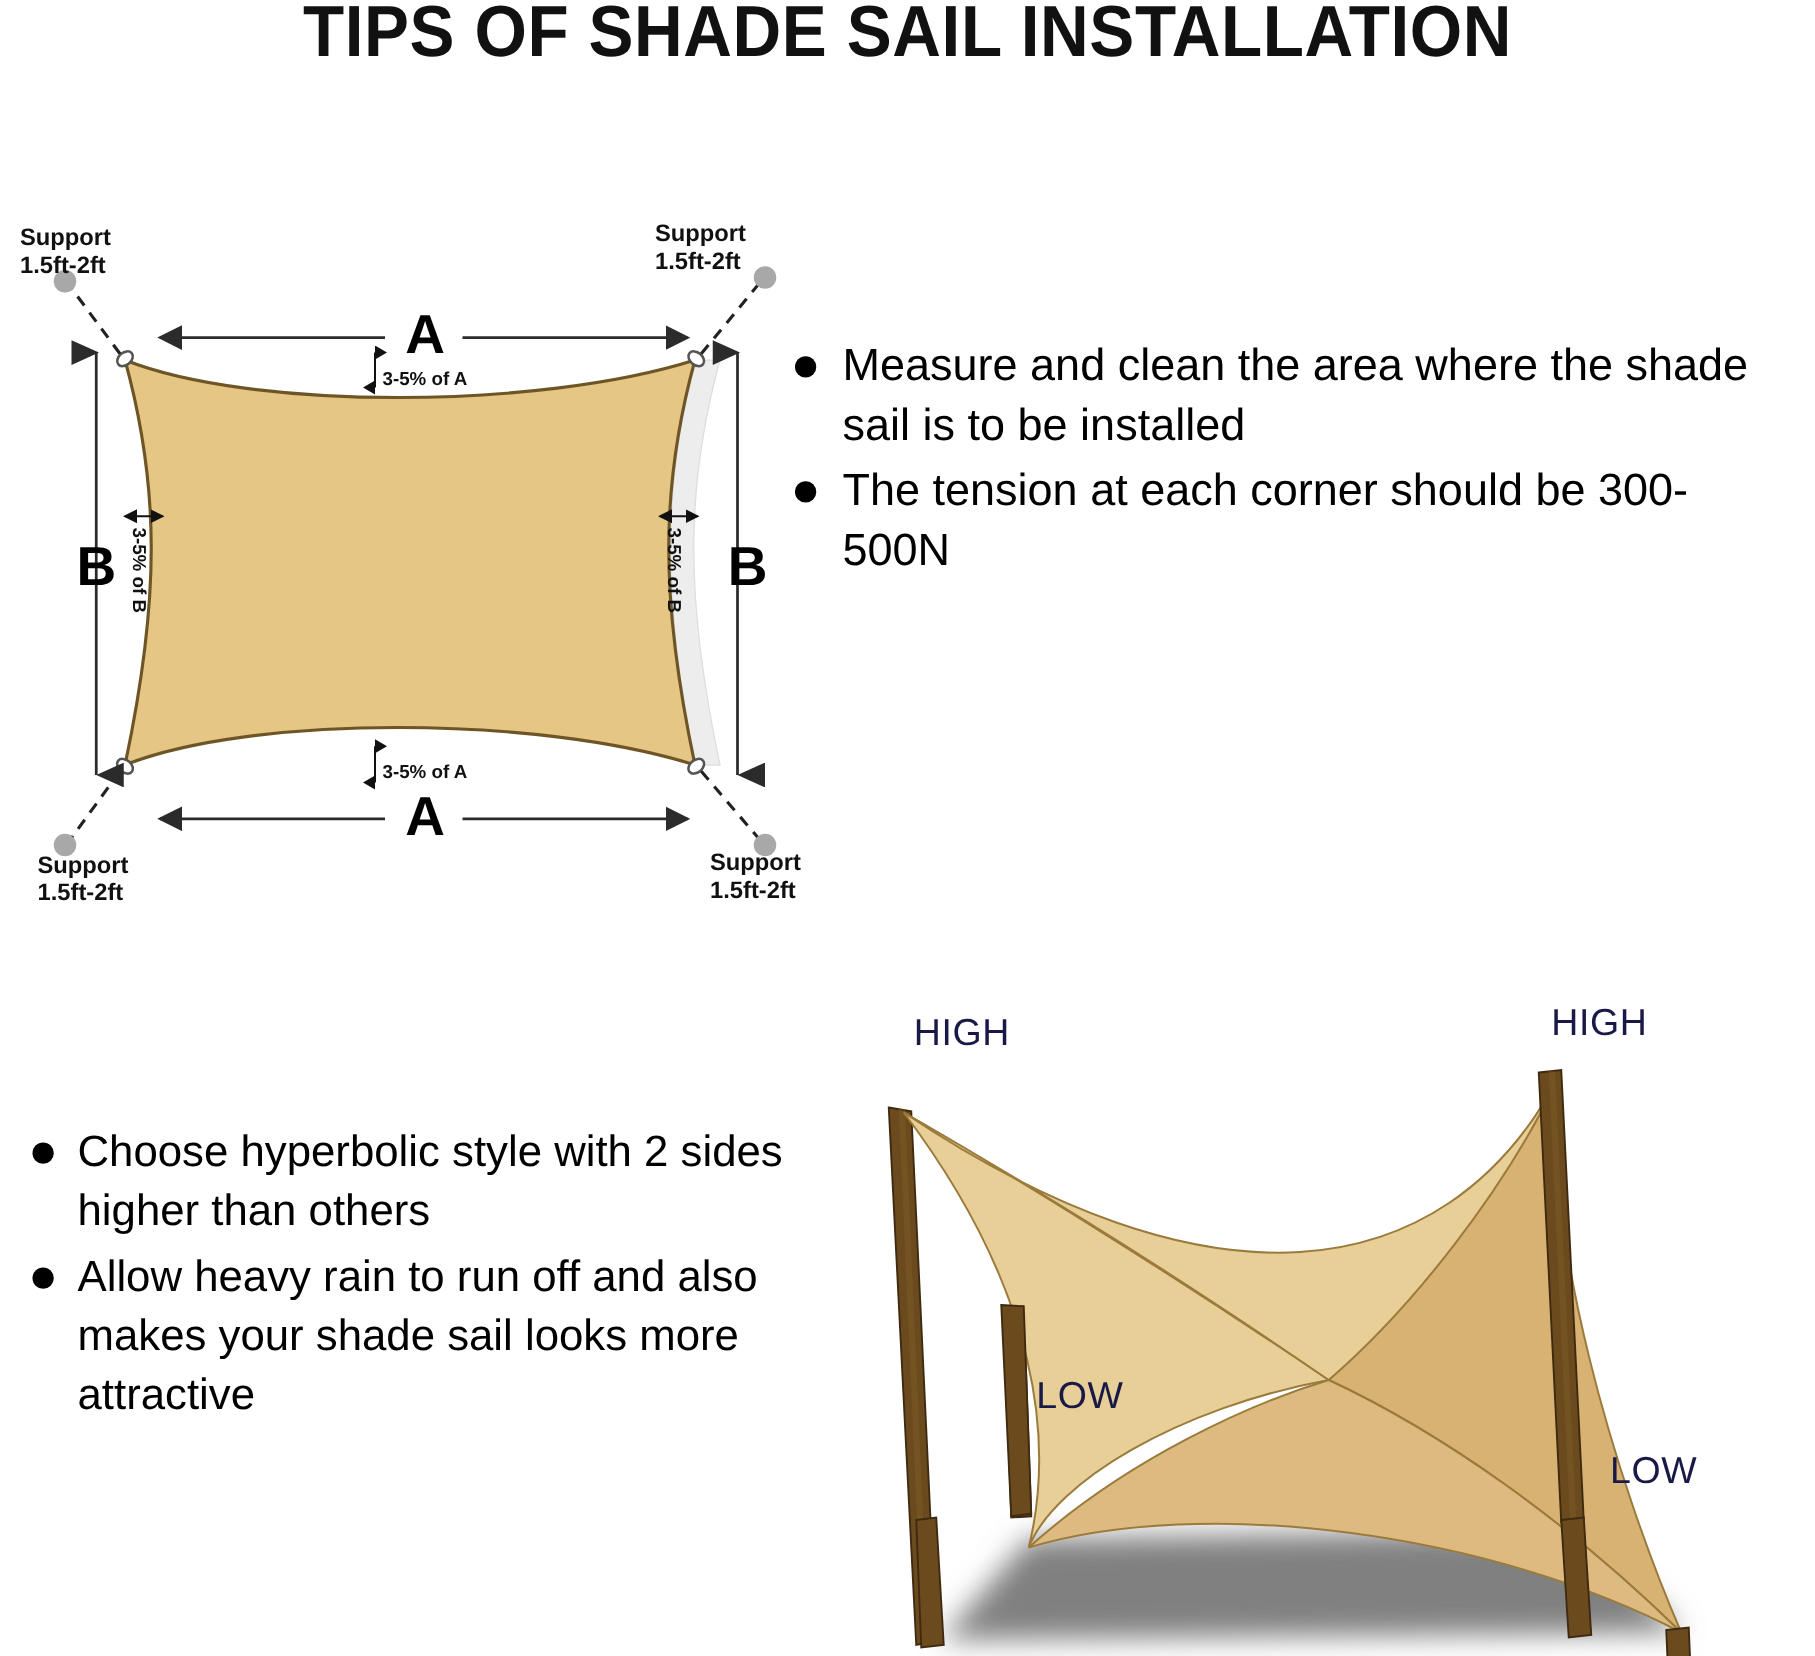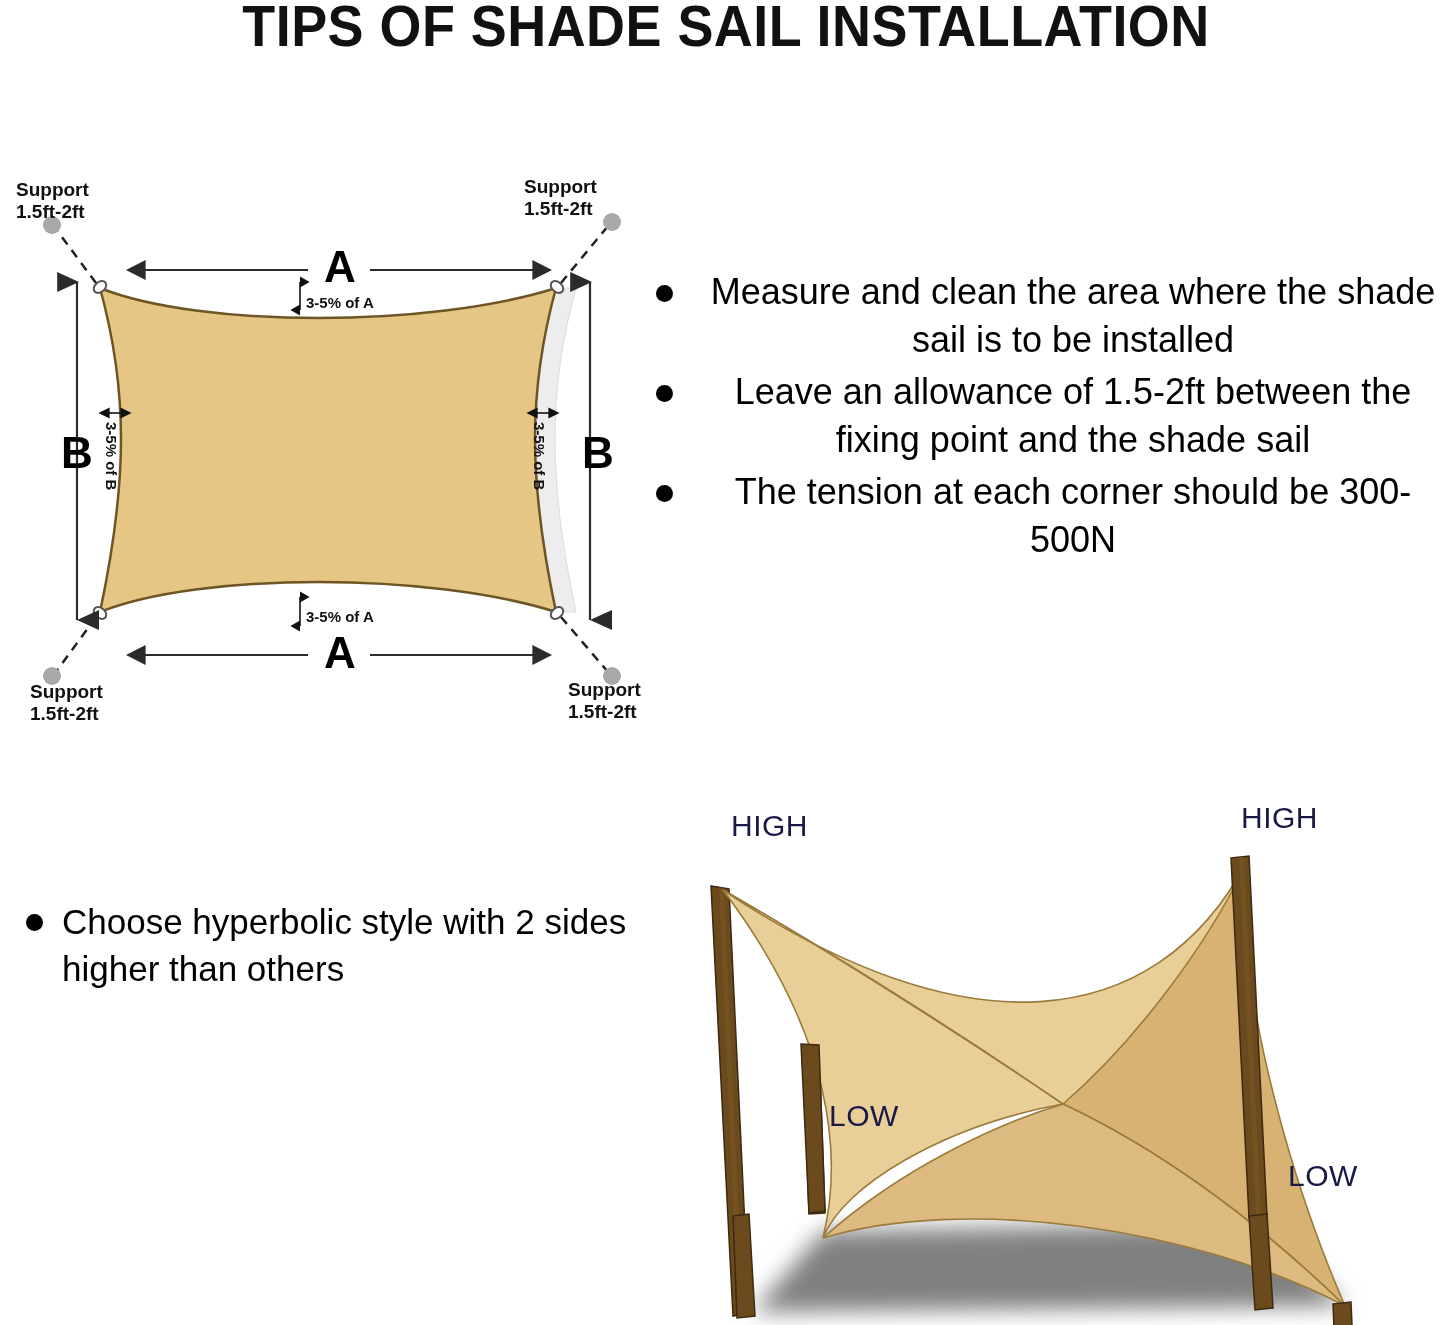--- a/index.html
+++ b/index.html
@@ -82,24 +82,23 @@
     position: absolute;
     left: 8px;
     top: 18px;
     width: 16px;
     height: 16px;
     border-radius: 50%;
     background: #000;
   }
 
   #tips-right-list {
-    left: 648px;
+    left: 628px;
     top: 268px;
     width: 804px;
-    text-align: center;
   }
   #tips-right-list .bullet-item {
     font-size: 36px;
     line-height: 48px;
     margin-bottom: 4px;
   }
   #tips-right-list .bullet-item::before {
     top: 17px;
     width: 17px;
     height: 17px;
@@ -263,26 +262,26 @@
 
     <g stroke="#111" stroke-width="1.6">
       <line x1="528" y1="253" x2="558" y2="253" marker-start="url(#tinyL)" marker-end="url(#tinyR)"></line>
     </g>
     <text class="dim-label-small" x="534" y="262" transform="rotate(90 534 262)">3-5% of B</text>
   </svg>
 </div>
 
 <ul id="tips-right-list" class="bullet-list">
   <li class="bullet-item">Measure and clean the area where the shade sail is to be installed</li>
-  <li class="bullet-item">Leave an allowance of 1.5-2ft between the fixing point and the shade sail</li>
   <li class="bullet-item">The tension at each corner should be 300-500N</li>
 </ul>
 
 <ul id="tips-bottom-list" class="bullet-list">
   <li class="bullet-item">Choose hyperbolic style with 2 sides higher than others</li>
+  <li class="bullet-item">Allow heavy rain to run off and also makes your shade sail looks more attractive</li>
 </ul>
 
 <div id="hyperbolic-illustration">
   <svg width="804" height="539" viewBox="0 0 804 539" xmlns="http://www.w3.org/2000/svg">
     <defs>
       <filter id="shadowBlur" x="-30%" y="-60%" width="160%" height="240%">
         <feGaussianBlur stdDeviation="11"></feGaussianBlur>
       </filter>
     </defs>
 

